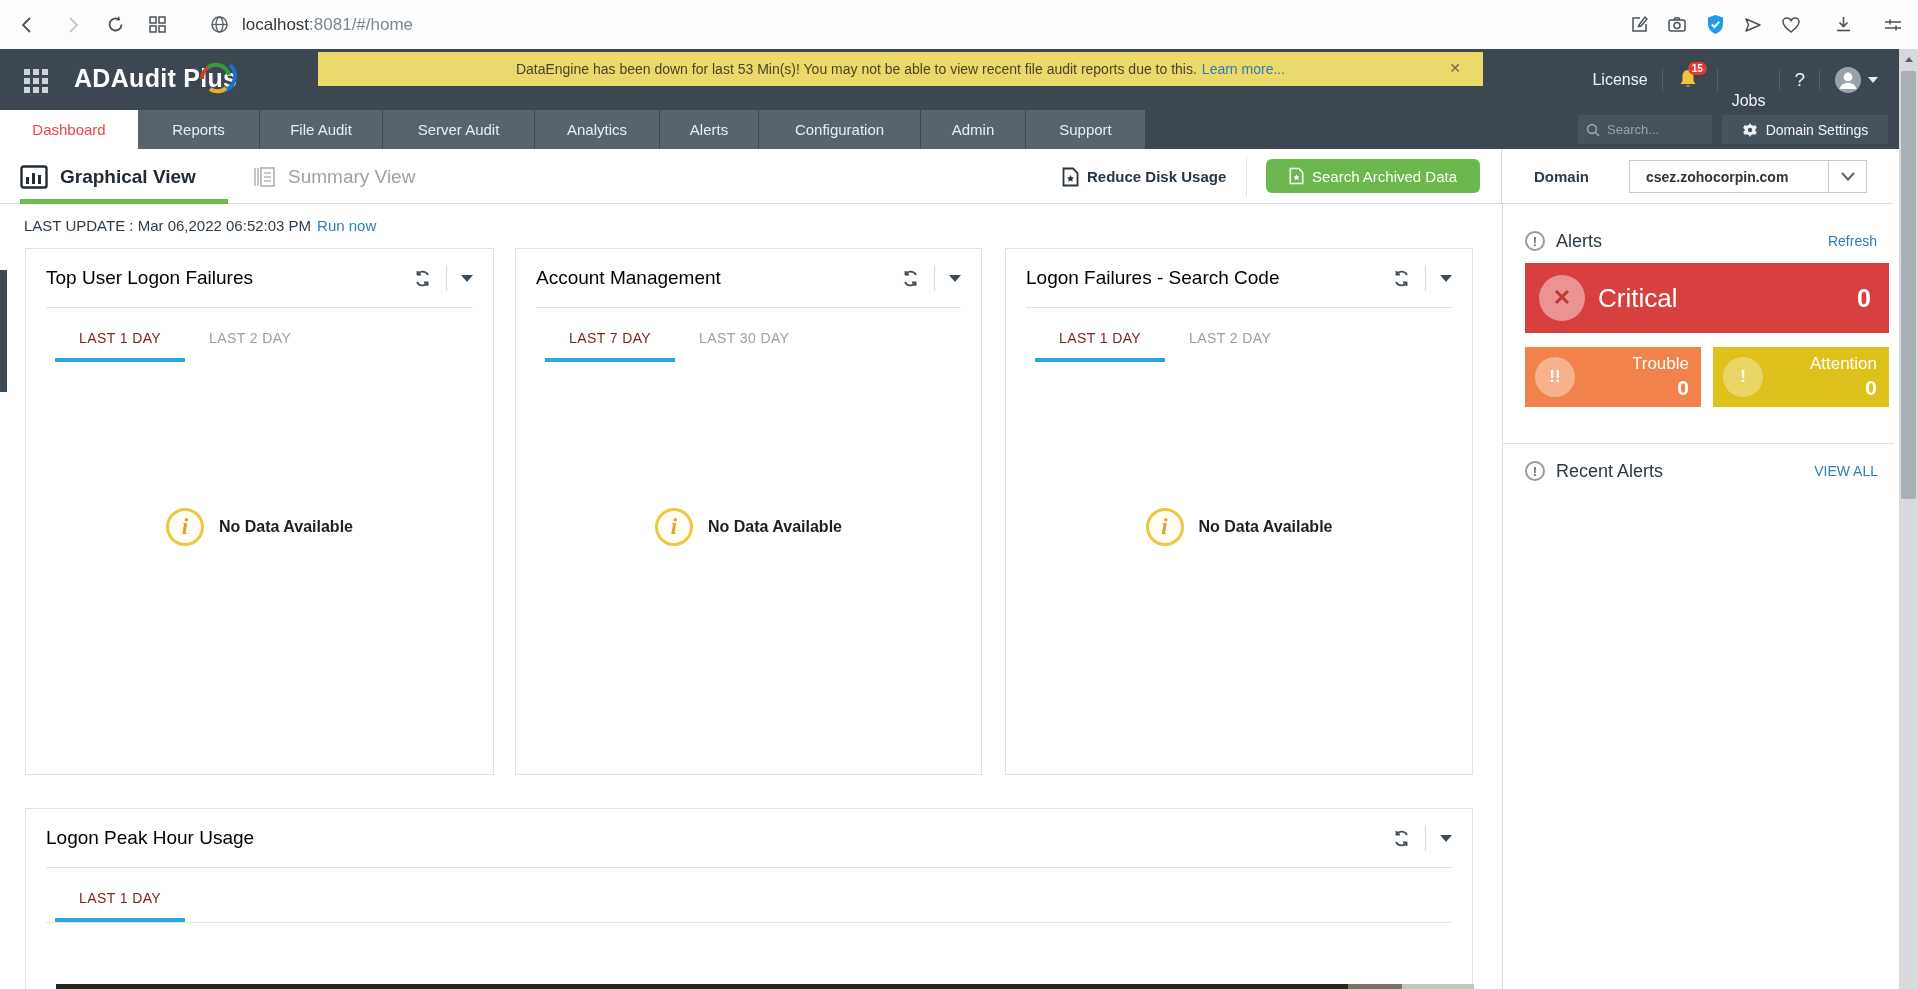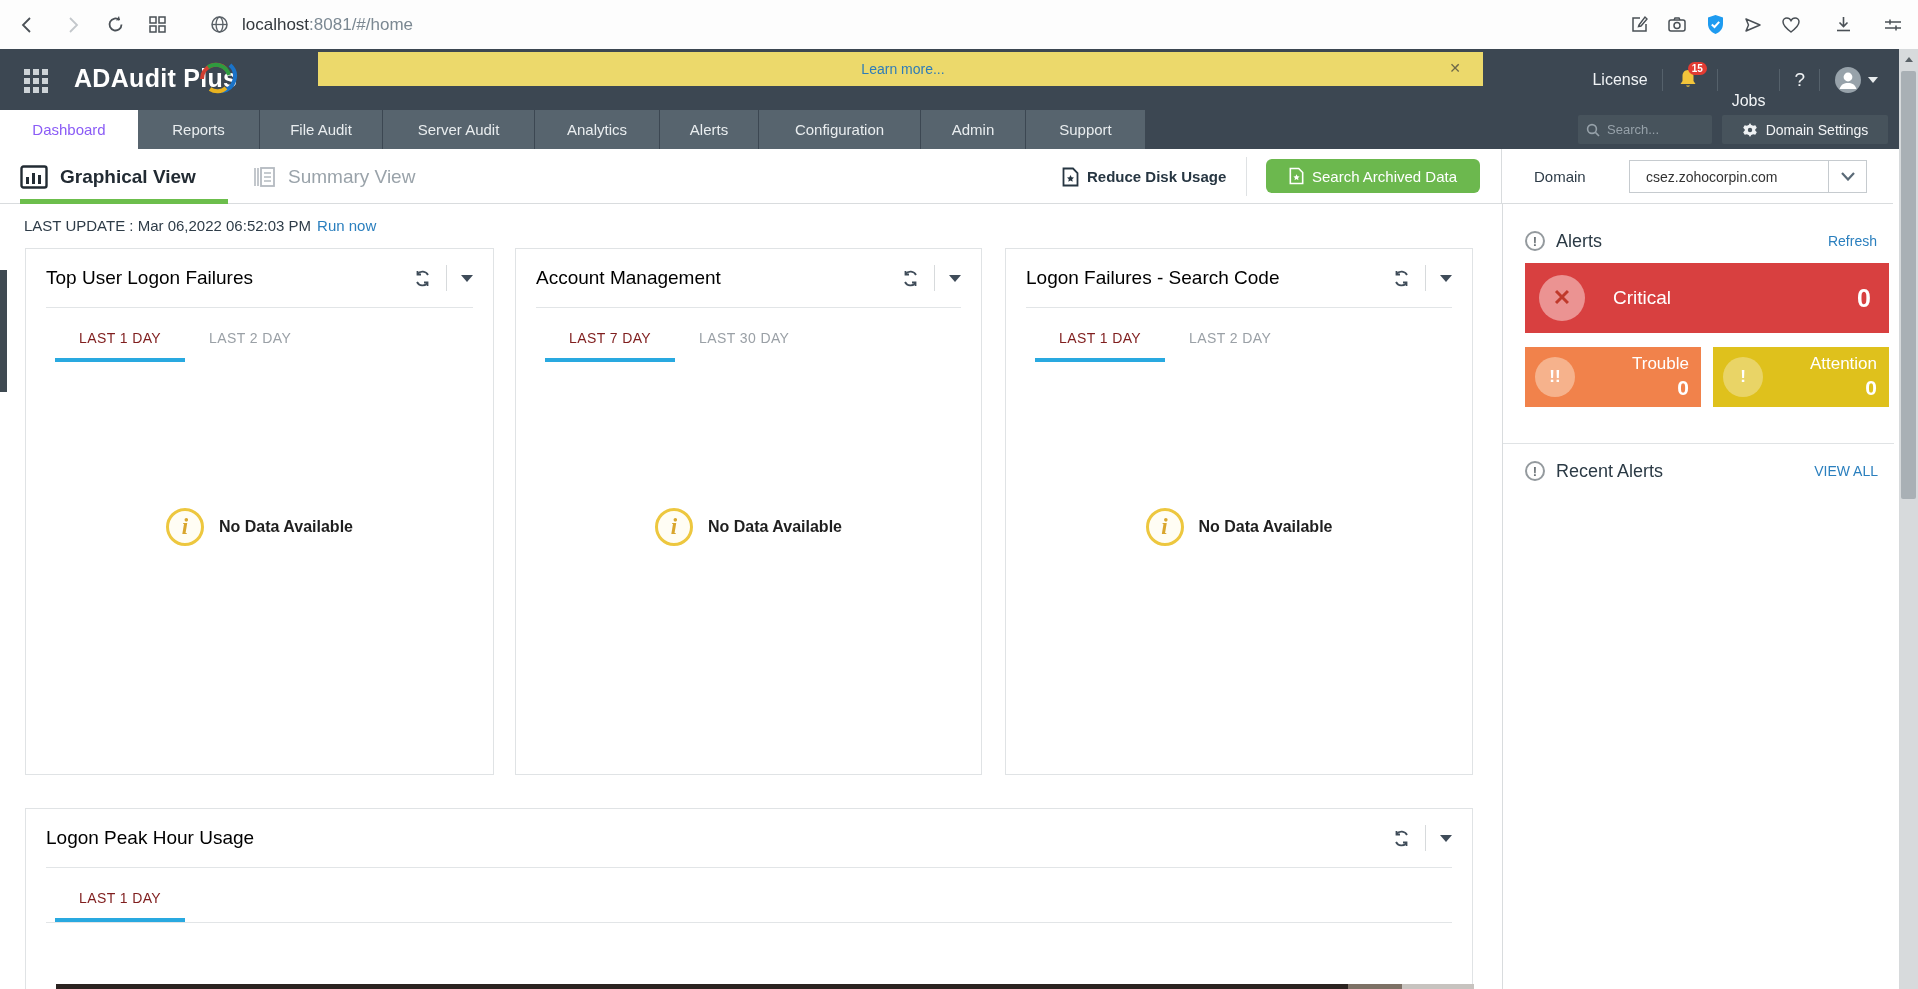--- a/index.html
+++ b/index.html
@@ -34,38 +34,38 @@
 
   
   #banner { position:absolute; left:318px; top:52px; width:1165px; height:34px; background:#ecd96b; display:flex; align-items:center; justify-content:center; z-index:5; }
   #banner-msg { font-size:14px; color:#4a4426; }
   #banner-link { font-size:14px; color:#2e7cb8; margin-left:5px; cursor:pointer; }
   #banner-close { position:absolute; right:22px; top:8px; font-size:14px; color:#6d6849; cursor:pointer; }
 
   
   #nav-row { position:absolute; top:110px; left:0; width:1918px; height:39px; background:#3c4752; display:flex; }
   .nav-tab { height:39px; display:flex; align-items:center; justify-content:center; background:#57646e; color:#e9edef; font-size:15px; border-right:1px solid #3c4752; cursor:pointer; }
-  .nav-tab.active { background:#ffffff; color:#8b5cf6; border-right:none; }
+  .nav-tab.active { background:#ffffff; color:#ef4444; border-right:none; }
   #nav-spacer { flex:1; }
   #nav-search { position:absolute; right:206px; top:5px; width:134px; height:29px; background:#47535c; border-radius:2px; display:flex; align-items:center; padding:0 8px; gap:7px; }
   #nav-search input { background:transparent; border:none; outline:none; color:#aeb7bd; font-size:13px; width:95px; font-family:"Liberation Sans",sans-serif; }
   #nav-search input::placeholder { color:#96a1a9; }
   #domain-settings-btn { position:absolute; right:30px; top:5px; width:166px; height:29px; background:#47535c; border-radius:2px; display:flex; align-items:center; justify-content:center; gap:8px; color:#f2f4f6; font-size:14px; cursor:pointer; }
 
   
   #subbar { position:absolute; top:149px; left:0; width:1502px; height:55px; background:#fff; border-bottom:1px solid #d9dcde; border-right:1px solid #d9dcde;padding-left:15px; }
   #gview { position:absolute; left:20px; top:0; width:208px; height:55px; display:flex; align-items:center; gap:12px; font-size:19px; font-weight:bold; color:#222b33; cursor:pointer; }
   #gview-underline { position:absolute; left:20px; top:50px; width:208px; height:5px; background:#6cbe4c; }
   #sview { position:absolute; left:252px; top:0; height:55px; display:flex; align-items:center; gap:12px; font-size:19px; color:#9aa3aa; cursor:pointer; }
   #reduce-disk { position:absolute; left:1062px; top:0; height:55px; display:flex; align-items:center; gap:8px; font-size:15px; font-weight:bold; color:#273642; cursor:pointer; }
   #subbar-sep { position:absolute; left:1246px; top:8px; width:1px; height:39px; background:#dfe2e4; }
   #search-archived { position:absolute; left:1266px; top:10px; width:214px; height:34px; background:#6cb84e; border-radius:6px; color:#fff; font-size:15px; display:flex; align-items:center; justify-content:center; gap:8px; cursor:pointer; }
 
   
-  #domain-row { position:absolute; top:149px; left:1502px; width:391px; height:55px; background:#fff; border-bottom:1px solid #d9dcde; }
+  #domain-row { position:absolute; top:149px; left:1502px; width:391px; height:55px; background:#fff; border-bottom:1px solid #d9dcde;font-weight:bold; }
   #domain-label { position:absolute; left:32px; top:19px; font-size:15px; color:#2e3c48; }
   #domain-select { position:absolute; left:127px; top:11px; width:238px; height:33px; border:1px solid #c6cbcf; background:#fff; display:flex; cursor:pointer; }
   #domain-value { flex:1; display:flex; align-items:center; padding-left:16px; font-size:14px; color:#333; }
   #domain-chevron { width:38px; border-left:1px solid #c6cbcf; display:flex; align-items:center; justify-content:center; color:#5a6a77; }
 
   
   #main { position:absolute; top:204px; left:0; width:1502px; height:785px; background:#fff; }
   #last-update { position:absolute; left:24px; top:13px; font-size:15px; color:#2e3c48; }
   #run-now { color:#2a7fbe; cursor:pointer; margin-left:6px; }
   #panel-handle { position:absolute; left:0; top:66px; width:7px; height:122px; background:#3f4a52; cursor:pointer; }
@@ -100,21 +100,21 @@
   
   #sidebar { position:absolute; top:204px; left:1502px; width:391px; height:785px; background:#fff; border-left:1px solid #d9dcde; }
   .side-head { display:flex; align-items:center; gap:11px; padding:0 16px 0 22px; height:30px; }
   .alert-ic { width:20px; height:20px; border-radius:50%; border:2px solid #949a9e; color:#6a7175; font-size:13px; font-weight:bold; display:flex; align-items:center; justify-content:center; flex:0 0 auto; }
   .side-title { flex:1; font-size:18px; color:#2b3a45; }
   .side-link { font-size:14px; color:#2a7fbe; cursor:pointer; }
   #alerts-head { margin-top:22px; }
   #critical-block { position:absolute; left:22px; top:59px; width:364px; height:70px; display:flex; align-items:center; padding:0 18px 0 14px; cursor:pointer; }
   .lvl-circle { border-radius:50%; display:flex; align-items:center; justify-content:center; font-weight:bold; }
   #critical-circle { width:46px; height:46px; background:#eb9392; color:#c0392b; font-size:22px; }
-  #critical-label { flex:1; color:#fff; font-size:19px; margin-left:28px; }
+  #critical-label { flex:1; color:#fff; font-size:26px; margin-left:13px; }
   #critical-count { color:#fff; font-size:25px; font-weight:bold; }
   .small-block { position:absolute; top:143px; width:176px; height:60px; display:flex; align-items:center; padding:0 12px 0 10px; cursor:pointer; }
   #trouble-block { left:22px; }
   #attention-block { left:210px; width:176px; }
   .small-circle { width:40px; height:40px; font-size:17px; color:#fff; }
   #trouble-circle { background:#f6b28c; }
   #attention-circle { background:#e9d466; }
   .small-right { flex:1; display:flex; flex-direction:column; align-items:flex-end; gap:2px; }
   .small-label { color:#fff; font-size:17px; }
   .small-count { color:#fff; font-size:21px; font-weight:bold; }
@@ -251,20 +251,21 @@
           <circle cx="14" cy="14" r="13" fill="#97a2aa"></circle>
           <circle cx="14" cy="11" r="4.4" fill="#fff"></circle>
           <path d="M5.5 23 C7 18.5 10 17 14 17 C18 17 21 18.5 22.5 23" fill="#fff"></path>
         </svg>
       <span class="caret-down-sm"></span>
     </span>
   </div>
 </div>
 
 <div id="banner">
+  <span id="banner-msg">DataEngine has been down for last 53 Min(s)! You may not be able to view recent file audit reports due to this.</span>
   <span id="banner-link">Learn more...</span>
   <span id="banner-close">✕</span>
 </div>
 
 <div id="nav-row">
   <div class="nav-tab active" style="width:138px;">Dashboard</div>
   <div class="nav-tab" style="width:122px;">Reports</div>
   <div class="nav-tab" style="width:123px;">File Audit</div>
   <div class="nav-tab" style="width:152px;">Server Audit</div>
   <div class="nav-tab" style="width:125px;">Analytics</div>

